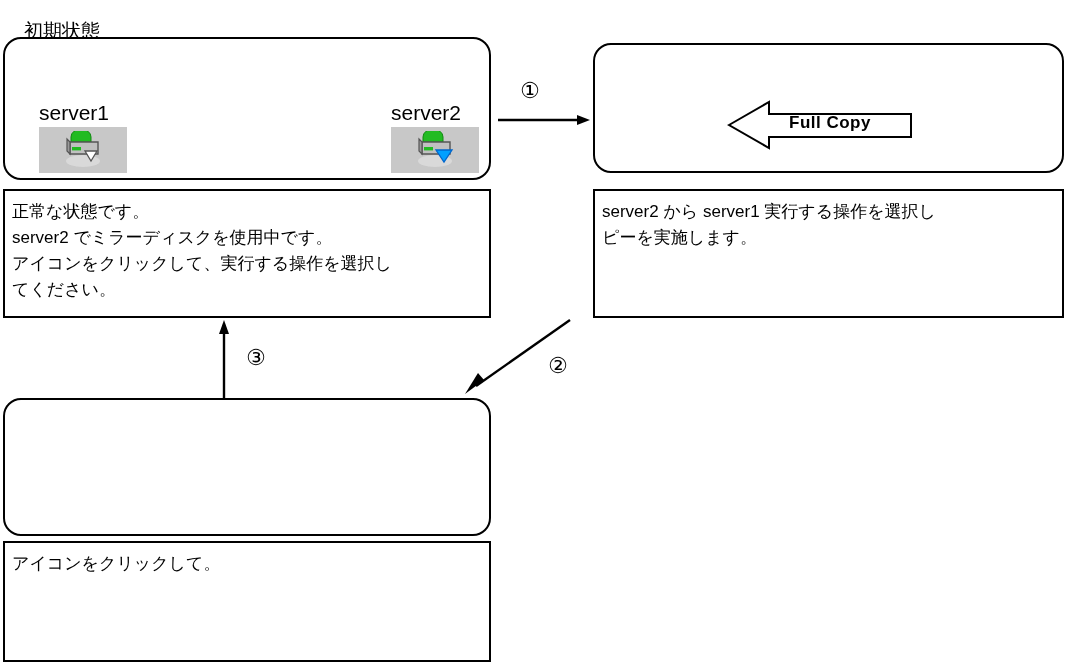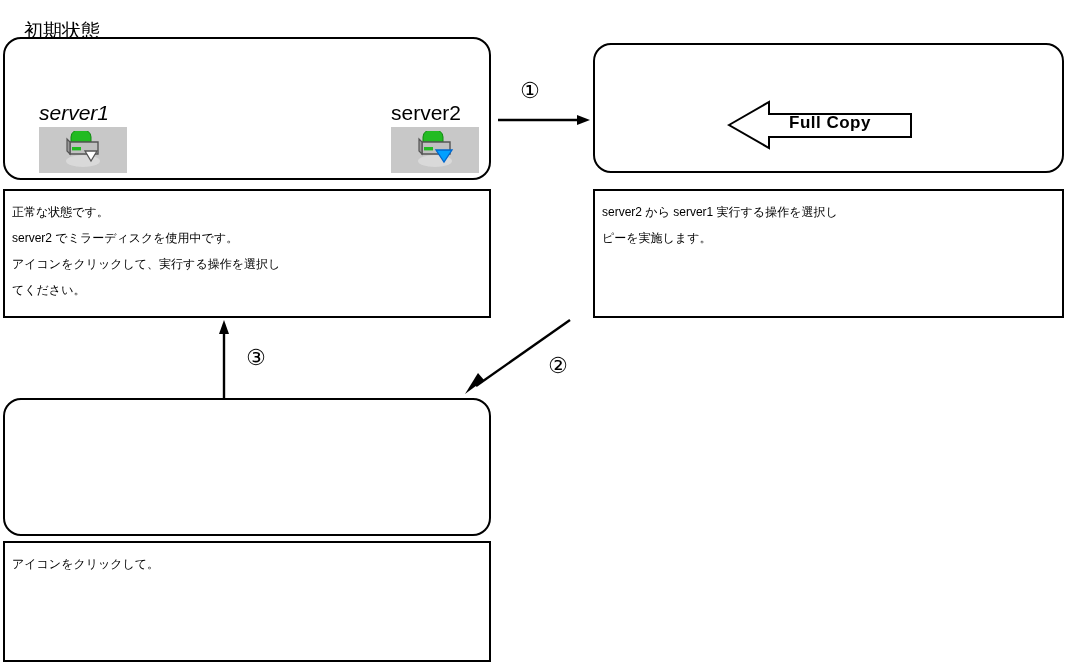--- a/index.html
+++ b/index.html
@@ -50,30 +50,30 @@
   }
   .icon-plate {
     background: #c8c8c8;
     display: inline-flex;
     align-items: center;
     justify-content: center;
   }
   .plate-single { width: 88px; height: 46px; }
 
   
-  .s1-top    { left: 34px;  top: 62px; font-style: italic;  }
+  .s1-top    { left: 34px;  top: 62px;  }
   .s2-top    { left: 345px; top: 62px; margin-left: 41px;  }
 
   
   .descbox {
     position: absolute;
     border: 2px solid #000000;
     background: #ffffff;
     box-sizing: border-box;
-    font-size: 12px;
+    font-size: 17px;
     line-height: 26px;
     padding: 8px 6px 6px 7px;
     white-space: pre-wrap;
   }
   .desc-left    { left: 3px;   top: 189px; width: 488px; height: 129px; }
   .desc-right   { left: 593px; top: 189px; width: 471px; height: 129px; }
   .desc-bottom  { left: 3px;   top: 541px; width: 488px; height: 121px; }
 
   
   .step-num {

